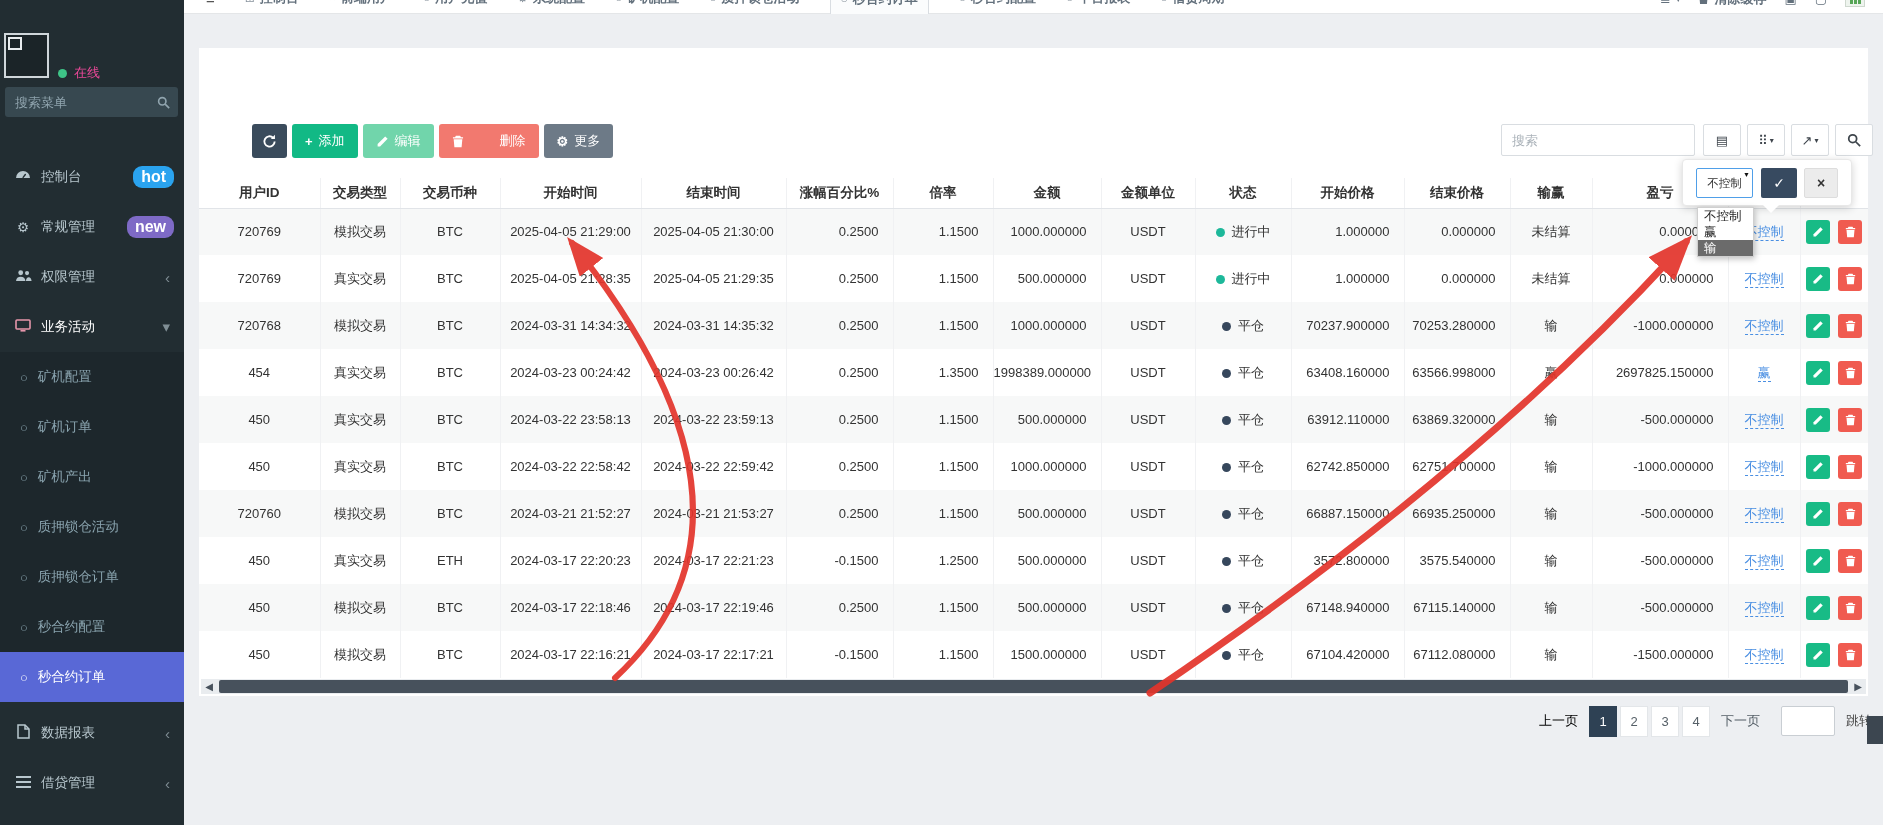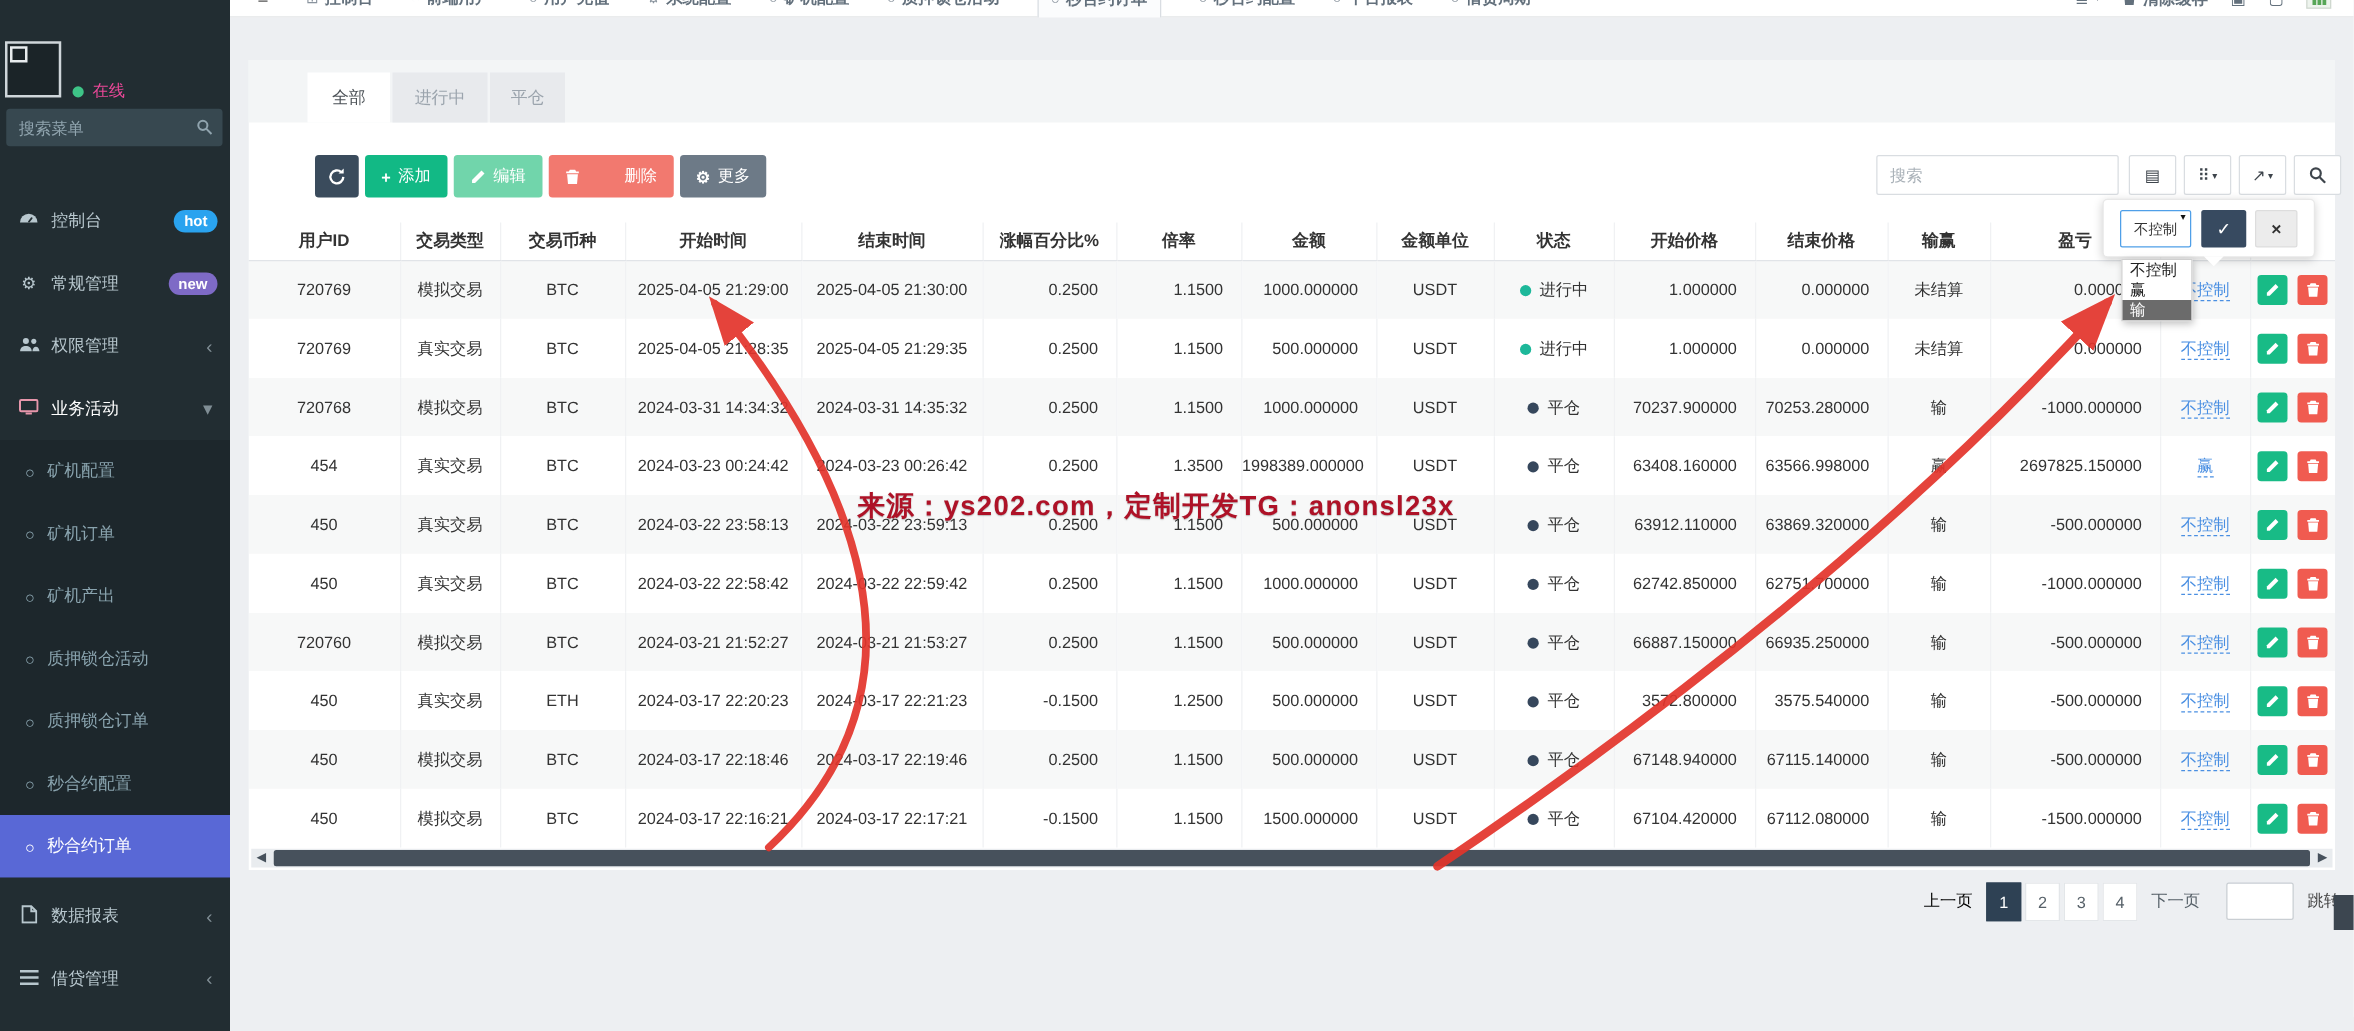--- a/index.html
+++ b/index.html
@@ -26,21 +26,21 @@
   .online { position:absolute; left:58px; top:64px; color:#ec4899; font-size:13px; display:flex; align-items:center; gap:7px; }
   .online .dot { width:9px; height:9px; border-radius:50%; background:#3ec487; }
   .side-search { position:absolute; left:5px; top:87px; width:173px; height:30px; background:#374850; border:none; border-radius:3px;
                  color:#cfd8dd; font-size:13px; padding:0 30px 0 10px; }
   .side-search::placeholder { color:#90a4ae; }
   .side-search-icon { position:absolute; right:14px; top:95px; color:#90a4ae; }
   .menu { position:absolute; left:0; top:152px; width:184px; }
   .m-item { height:50px; display:flex; align-items:center; padding:0 10px 0 14px; color:#b8c7ce; font-size:13.5px; cursor:pointer; gap:9px; }
   .m-item .mi { width:18px; text-align:center; flex:none; }
   .m-item .lbl { flex:1; }
-  .badge { font-size:12px; color:#fff; border-radius:9px; padding:2px 8px; font-weight:bold; }
+  .badge { font-size:16px; color:#fff; border-radius:9px; padding:2px 8px; font-weight:bold; }
   .badge.hot { background:#2aa3ef; }
   .badge.new { background:#7e6ac6; }
   .chev { color:#808e95; font-size:15px; margin-right:4px; }
   .m-section { color:#fff; }
   .m-section .mi { color:#e796ab; }
   .submenu { background:#1d272c; }
   .s-item { height:50px; display:flex; align-items:center; padding-left:20px; gap:10px; color:#8aa4af; font-size:13.5px; cursor:pointer; }
   .s-item .ring { font-size:13px; color:#8aa4af; }
   .s-item.active { background:#5968d6; color:#fff; }
   .s-item.active .ring { color:#fff; }
@@ -286,25 +286,20 @@
                 <rect y="10" width="15" height="2"></rect>
               </g>
             </svg></span>
         <span class="lbl">借贷管理</span>
         <span class="chev">‹</span>
       </div>
     </nav>
   </aside>
 
   <section class="panel">
-    <div class="tabstrip">
-      <div class="tab active">全部</div>
-      <div class="tab t2">进行中</div>
-      <div class="tab t3">平仓</div>
-    </div>
 
     <div class="toolbar">
       <button class="tbtn refresh">
         <svg width="15" height="15" viewBox="0 0 16 16">
             <path d="M13.5 8a5.5 5.5 0 1 1-1.7-4" fill="none" stroke="#fff" stroke-width="2"></path>
             <path d="M13.8 0.8v4.4H9.4z" fill="#fff"></path>
           </svg>
       </button>
       <button class="tbtn add">
           <b>+</b>
@@ -705,21 +700,20 @@
   <svg class="arrows" width="1883" height="825" viewBox="0 0 1883 825">
     <defs>
       <marker id="ah" markerWidth="7" markerHeight="6" refX="5.2" refY="2.5" orient="auto" markerUnits="strokeWidth">
         <path d="M0 0 L6.5 2.5 L0 5 z" fill="#e3342b"></path>
       </marker>
     </defs>
     <path d="M615 678 Q 790 515 572 243" stroke="#e3342b" stroke-width="6" fill="none" stro="" stroke-linecap="round" marker-end="url(#ah)" opacity="0.92"></path>
     <path d="M1150 693 Q 1480 470 1686 242" stroke="#e3342b" stroke-width="7" fill="none" stroke-linecap="round" marker-end="url(#ah)" opacity="0.92"></path>
   </svg>
 
-  <div class="watermark">来源：ys202.com，定制开发TG：anonsl23x</div>
 
   <div class="popover">
     <div class="pop-select">
       <span>不控制</span>
       <span class="sc">▼</span>
     </div>
     <button class="pop-ok">✓</button>
     <button class="pop-x">×</button>
     <div class="caret"></div>
   </div>

